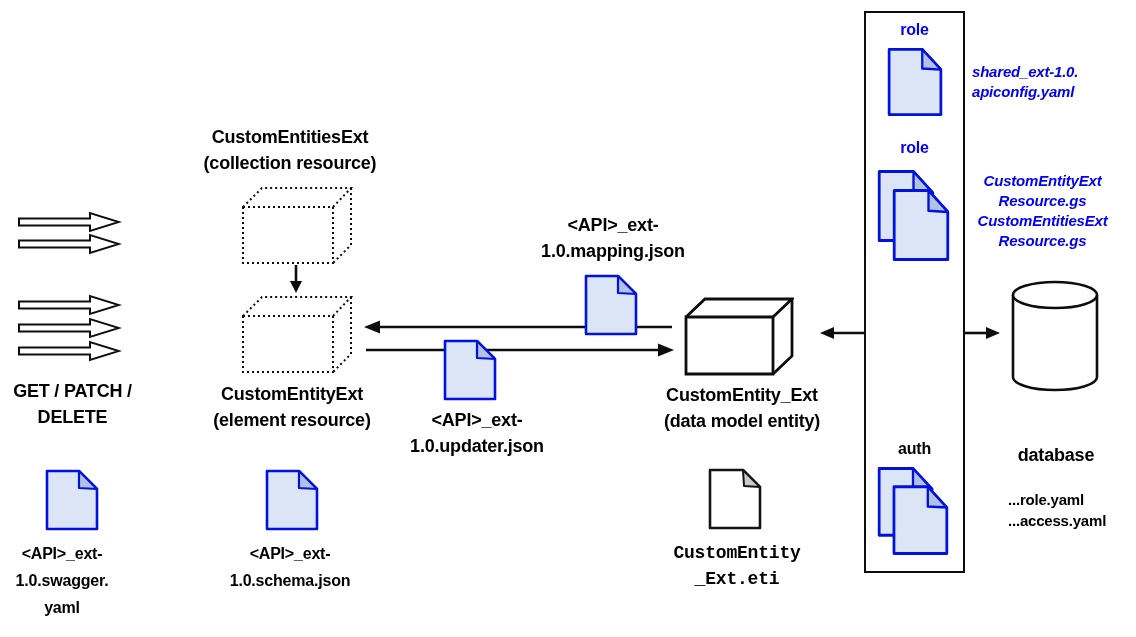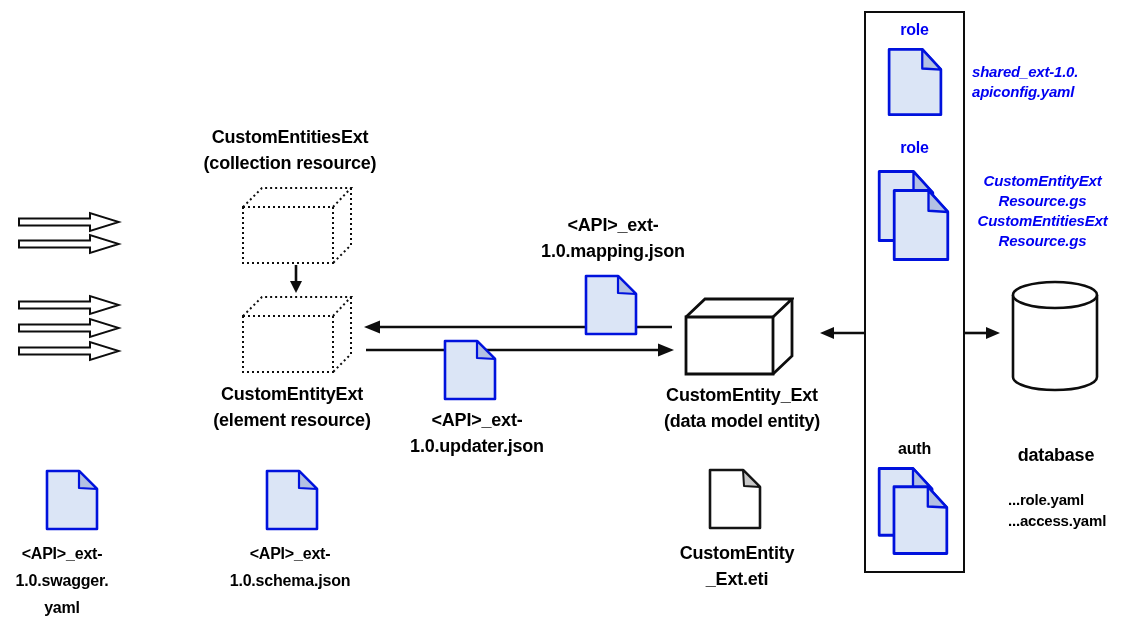--- a/index.html
+++ b/index.html
@@ -69,20 +69,22 @@
     <use href="#block-arrow" transform="translate(0,1)"></use>
     <use href="#block-arrow" transform="translate(0,23)"></use>
   </svg>
 
   <svg class="abs shape line" style="left:18px; top:294px;" width="104" height="68" viewBox="0 0 104 68">
     <use href="#block-arrow" transform="translate(0,1)"></use>
     <use href="#block-arrow" transform="translate(0,24)"></use>
     <use href="#block-arrow" transform="translate(0,47)"></use>
   </svg>
 
+  <div class="abs lbl txt" style="left:0px; top:378px; width:145px;">GET / PATCH /
+DELETE</div>
 
   <svg class="abs shape icon" style="left:44px; top:468px;" width="56" height="64" viewBox="0 0 56 64">
       <use href="#doc-blue"></use>
     </svg>
   <div class="abs lbl lbl-sm txt" style="left:0px; top:540px; width:124px;">&lt;API&gt;_ext-
 1.0.swagger.
 yaml</div>
 
   <div class="abs lbl txt" style="left:190px; top:124px; width:200px;">CustomEntitiesExt
 (collection resource)</div>
@@ -124,21 +126,21 @@
 
   <svg class="abs shape icon" style="left:684px; top:296px;" width="110" height="81" viewBox="0 0 110 81">
       <use href="#cube-solid"></use>
     </svg>
   <div class="abs lbl txt" style="left:642px; top:382px; width:200px;">CustomEntity_Ext
 (data model entity)</div>
 
   <svg class="abs shape icon" style="left:707px; top:467px;" width="56" height="64" viewBox="0 0 56 64">
       <use href="#doc-white"></use>
     </svg>
-  <div class="abs lbl txt" style="left:667px; top:540px; width:140px;">CustomEntity
+  <div class="abs lbl txt" style="left:667px; top:540px; width:140px;font-family:Liberation Mono, monospace;">CustomEntity
 _Ext.eti</div>
 
   <svg class="abs shape icon" style="left:264px; top:468px;" width="56" height="64" viewBox="0 0 56 64">
       <use href="#doc-blue"></use>
     </svg>
   <div class="abs lbl lbl-sm txt" style="left:190px; top:540px; width:200px;">&lt;API&gt;_ext-
 1.0.schema.json</div>
 
   <svg class="abs shape line" style="left:818px; top:326px;" width="50" height="14" viewBox="0 0 50 14">
     <line x1="48" y1="7" x2="14" y2="7" stroke="#0d0d0d" stroke-width="2.6"></line>

